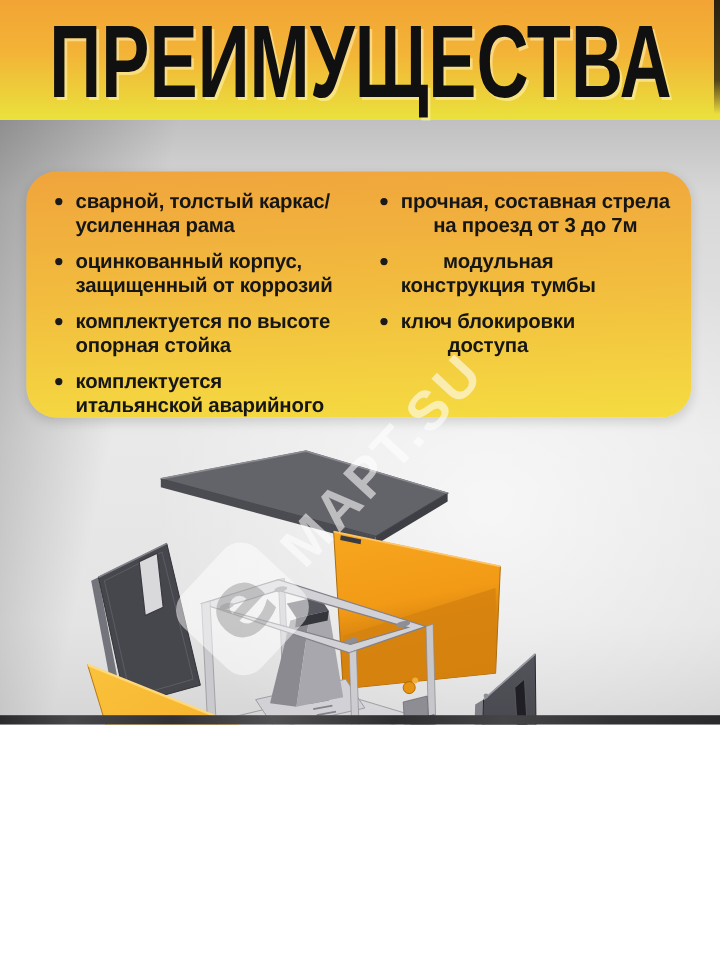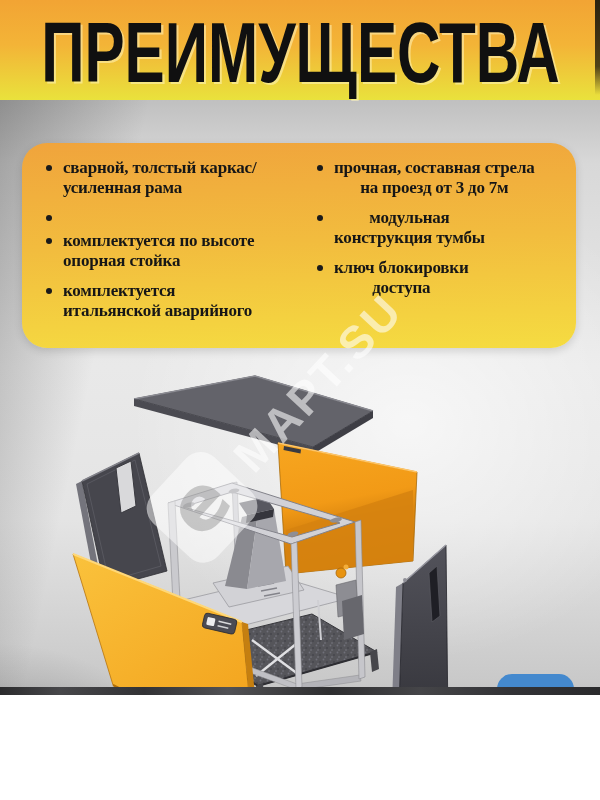--- a/index.html
+++ b/index.html
@@ -6,21 +6,21 @@
     --header-top:#F2A434;
     --header-bottom:#E9E23C;
     --card-top:#F0A43C;
     --card-bottom:#F5DC41;
     --panel-orange:#F5A01C;
     --logo-blue:#4489CE;
     --text-dark:#161616;
   }
   html,body{margin:0;padding:0;background:#ffffff;}
   .page{
-    position:relative;width:600px;height:695px;overflow:hidden;
+    position:relative;width:600px;height:604px;overflow:hidden;
     font-family:"Liberation Sans", sans-serif;
     background:#d9d9d9;
   }
   
   .header{
     position:absolute;left:0;top:0;width:600px;height:100px;
     background:linear-gradient(180deg, var(--header-top,#F2A434) 0%, #F3B437 45%, var(--header-bottom,#E9E23C) 100%);
     display:flex;align-items:center;justify-content:center;
     z-index:4;
   }
@@ -41,21 +41,20 @@
     z-index:1;
   }
   
   .card{
     position:absolute;left:22px;top:143px;width:554px;height:205px;
     box-sizing:border-box;border-radius:25px;
     background:linear-gradient(178deg, var(--card-top,#F0A43C) 0%, #F2BC3E 48%, var(--card-bottom,#F5DC41) 100%);
     box-shadow:0 3px 9px rgba(0,0,0,0.14);
     display:flex;padding:15px 14px 8px 24px;
     z-index:3;
-    font-family:Liberation Serif, serif;
   }
   .col{flex:1;display:flex;flex-direction:column;gap:10px;}
   .col.right{padding-left:26px;text-align:center;}
   .adv-item{display:flex;gap:11px;}
   .dot{width:6px;height:6px;border-radius:50%;background:#1a1a1a;margin-top:7px;flex:none;}
   .adv-text{
     font-size:17px;font-weight:bold;line-height:1.18;color:var(--text-dark,#161616);
     white-space:pre-line;letter-spacing:-0.2px;
   }
   
@@ -243,20 +242,22 @@
 
   <div class="card">
     <div class="col">
       <div class="adv-item">
         <span class="dot"></span>
         <span class="adv-text">сварной, толстый каркас/
 усиленная рама</span>
       </div>
       <div class="adv-item">
         <span class="dot"></span>
+        <span class="adv-text">оцинкованный корпус,
+защищенный от коррозий</span>
       </div>
       <div class="adv-item">
         <span class="dot"></span>
         <span class="adv-text">комплектуется по высоте
 опорная стойка</span>
       </div>
       <div class="adv-item">
         <span class="dot"></span>
         <span class="adv-text">комплектуется
 итальянской аварийного</span>

